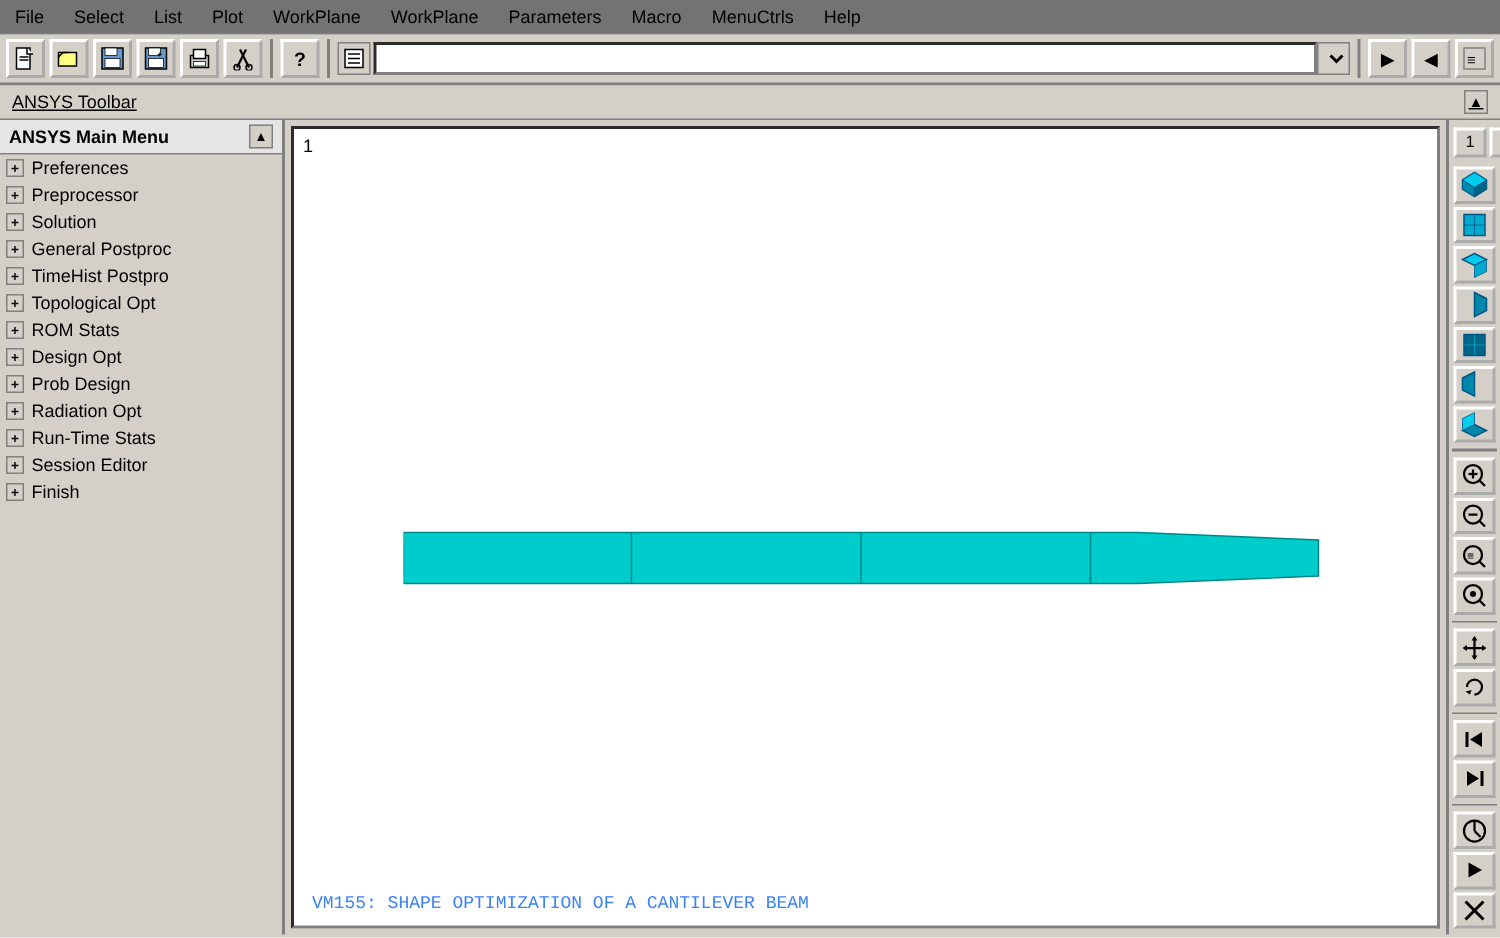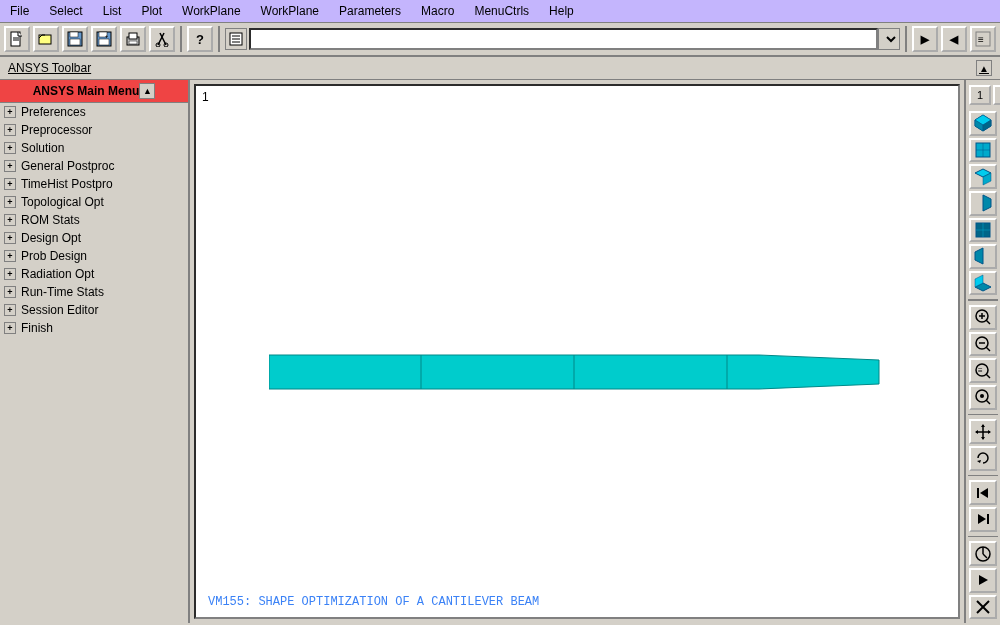--- a/index.html
+++ b/index.html
@@ -8,21 +8,21 @@
       font-family: 'Arial', sans-serif;
       font-size: 12px;
       width: 1000px;
       height: 625px;
       overflow: hidden;
       color: #000;
     }
 
     
     #menu-bar {
-      background: #c4b5fd;
+      background: #737373;
       border-bottom: 1px solid #808080;
       padding: 2px 4px;
       display: flex;
       gap: 8px;
       align-items: center;
     }
     .menu-item {
       padding: 2px 6px;
       cursor: pointer;
       font-size: 12px;
@@ -103,26 +103,26 @@
     
     #sidebar {
       width: 190px;
       background: #d4d0c8;
       border-right: 2px solid #808080;
       display: flex;
       flex-direction: column;
       height: 100%;
     }
     #sidebar-header {
-      background: #ef4444;
+      background: #e5e5e5;
       border-bottom: 1px solid #808080;
       padding: 3px 6px;
       display: flex;
       align-items: center;
-      justify-content: center;
+      justify-content: space-between;
     }
     .sidebar-title {
       font-size: 12px;
       font-weight: bold;
     }
     .sidebar-collapse-btn {
       width: 16px;
       height: 16px;
       background: #d4d0c8;
       border: 1px solid #808080;

